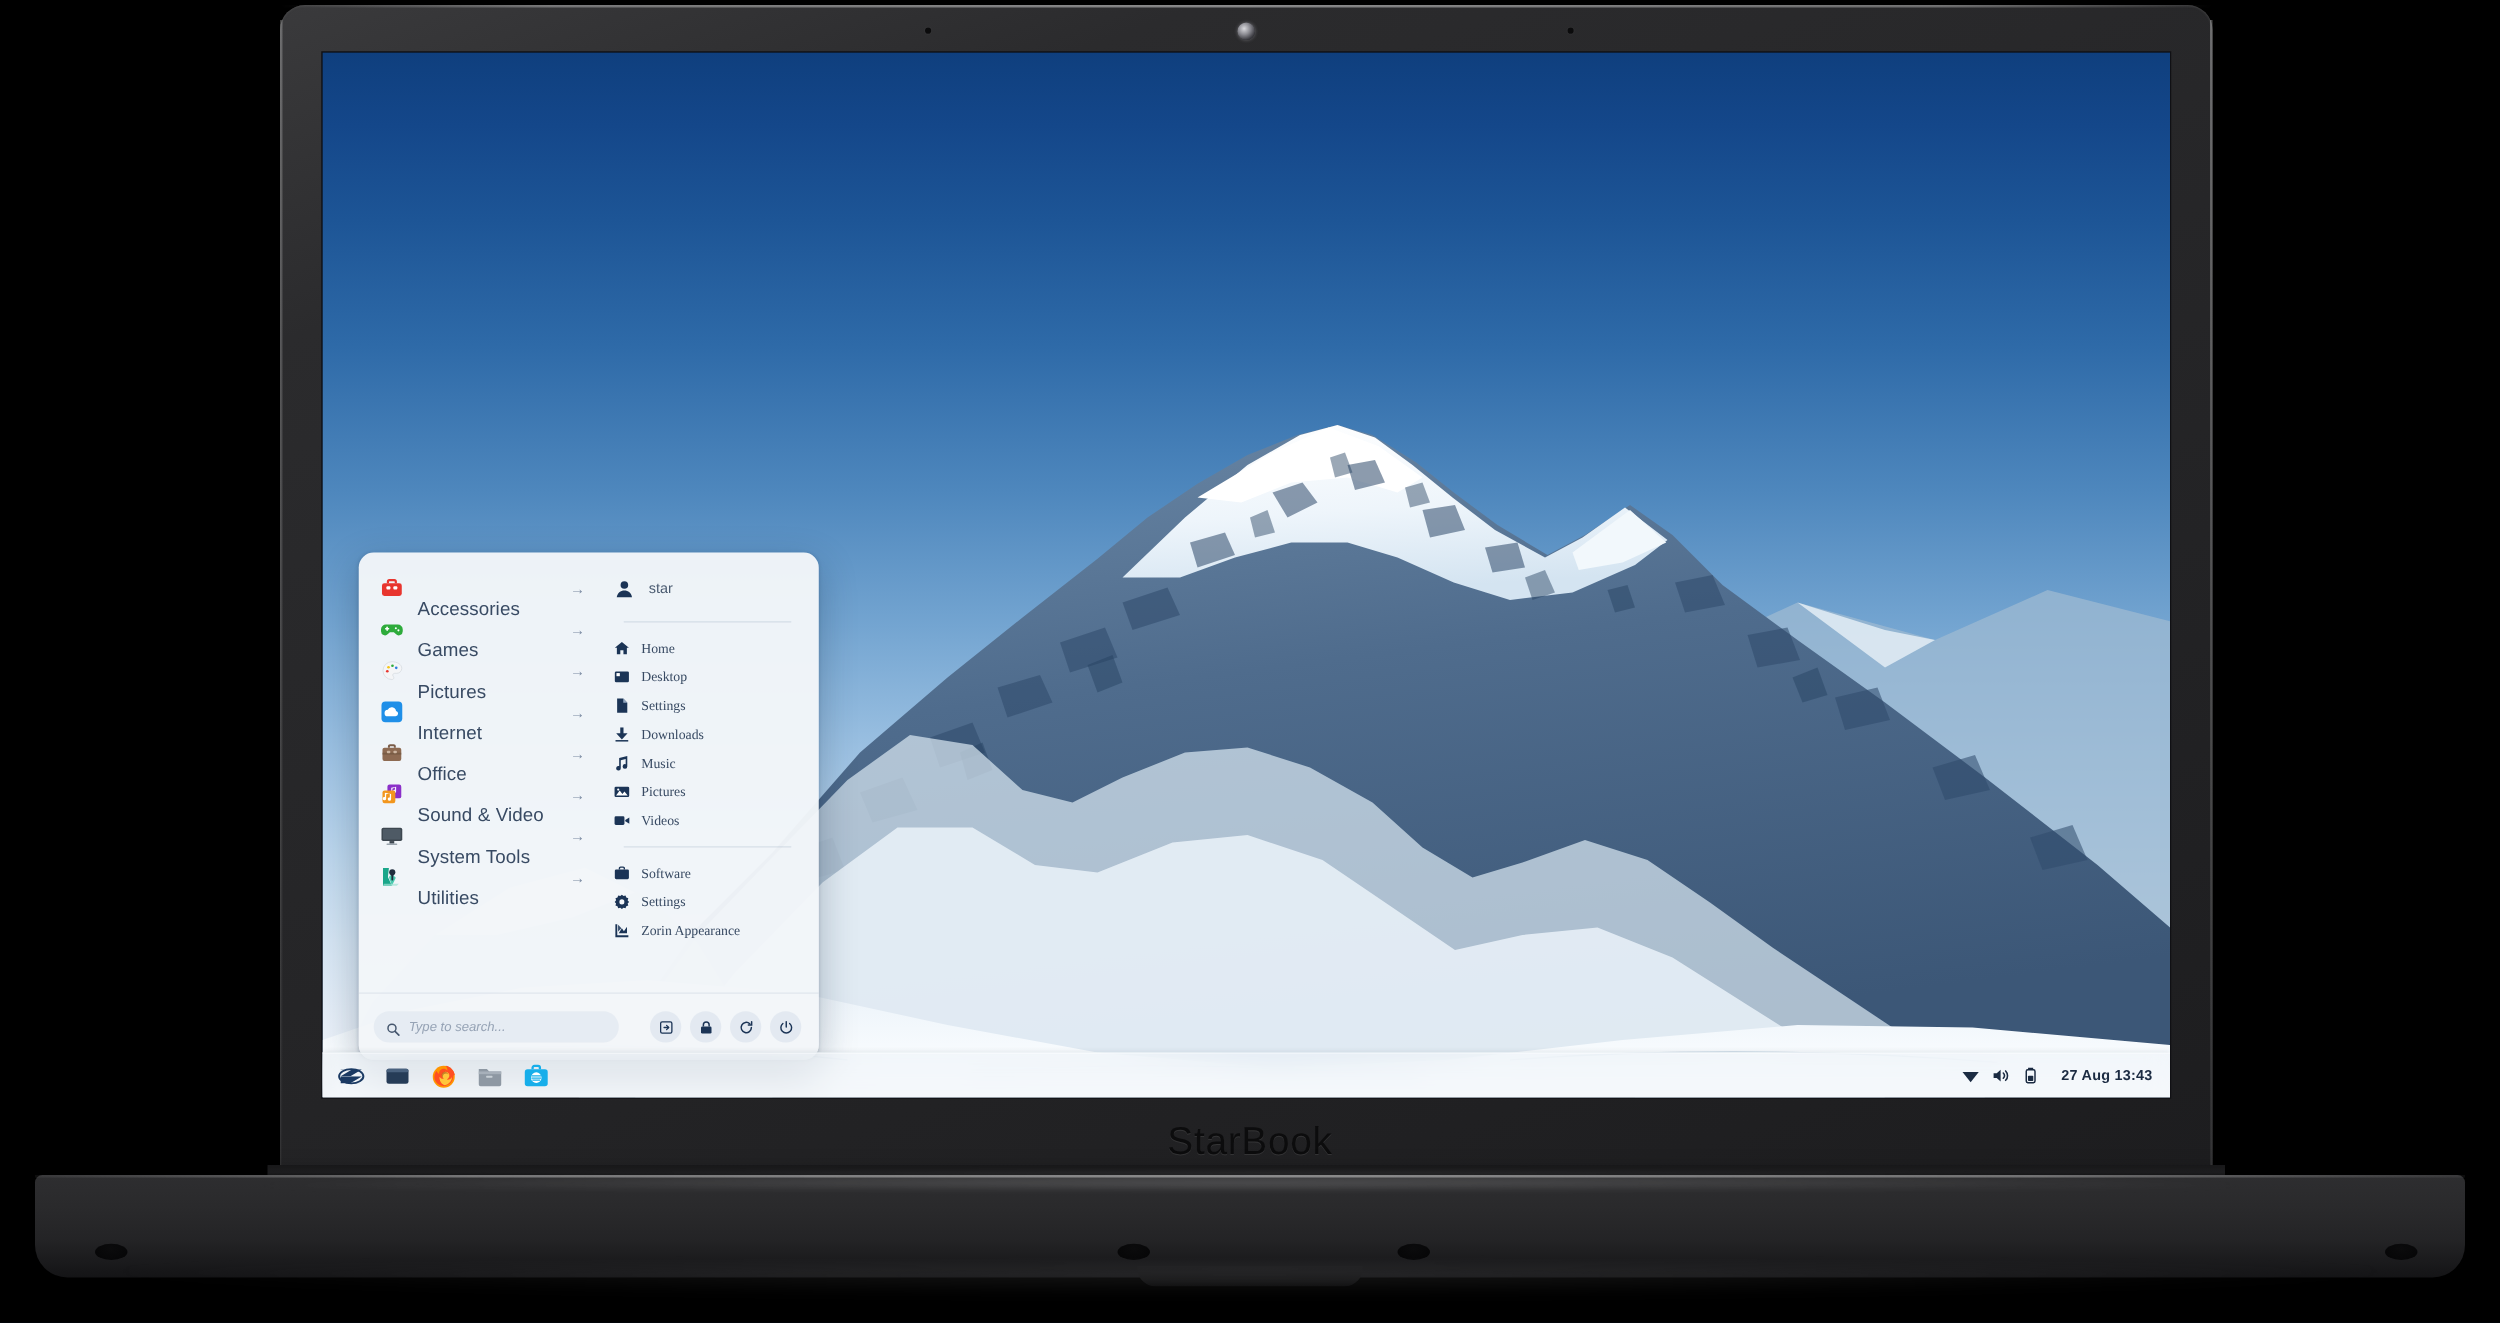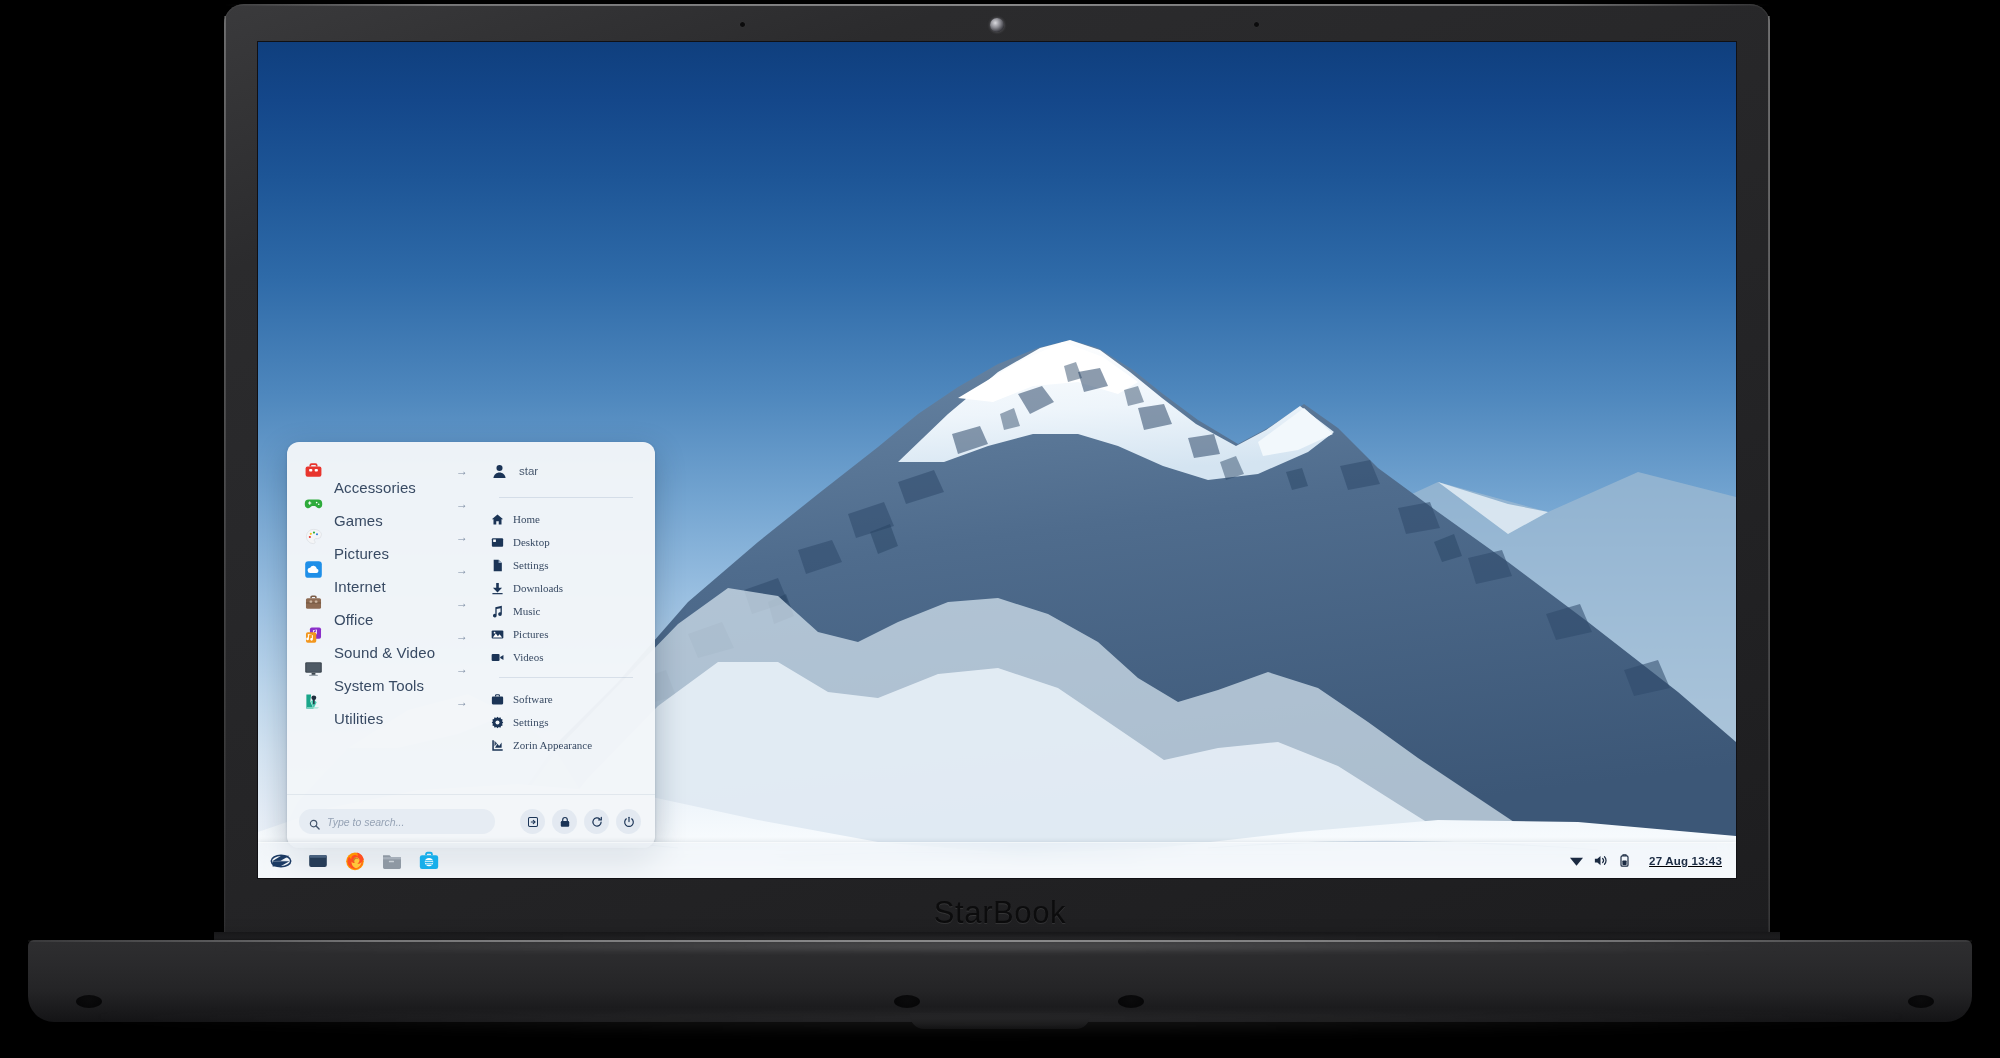--- a/index.html
+++ b/index.html
@@ -107,21 +107,21 @@
     position:absolute; left:0; right:0; bottom:0; height:36px;
     background:rgba(236,242,248,.55);
     backdrop-filter:blur(8px);
     border-top:1px solid rgba(255,255,255,.45);
     display:flex; align-items:center;
     box-shadow:0 -1px 4px rgba(30,50,80,.10);
   }
   .tb-left { display:flex; align-items:center; padding-left:6px; gap:3px; }
   .tb-btn { width:34px; height:32px; display:flex; align-items:center; justify-content:center; border-radius:5px; }
   .tb-btn svg, .tb-btn .glyph { width:22px; height:22px; display:block; }
-  .tb-right { margin-left:auto; display:flex; align-items:center; padding-right:14px; gap:9px;text-decoration:underline; }
+  .tb-right { margin-left:auto; display:flex; align-items:center; padding-right:14px; gap:9px; }
   .tray-ico { width:15px; height:15px; display:flex; align-items:center; justify-content:center; }
   .clock { font-size:11.5px; color:#1b2b42; font-weight:bold; margin-left:8px; letter-spacing:.2px; white-space:nowrap; }
 
   
   .hinge-strip {
     position:absolute; left:214px; top:932px; width:1566px; height:12px;
     background:linear-gradient(180deg,#1a1a1c 0%,#242426 50%,#121214 100%);
     border-radius:0 0 3px 3px;
   }
   .base {

